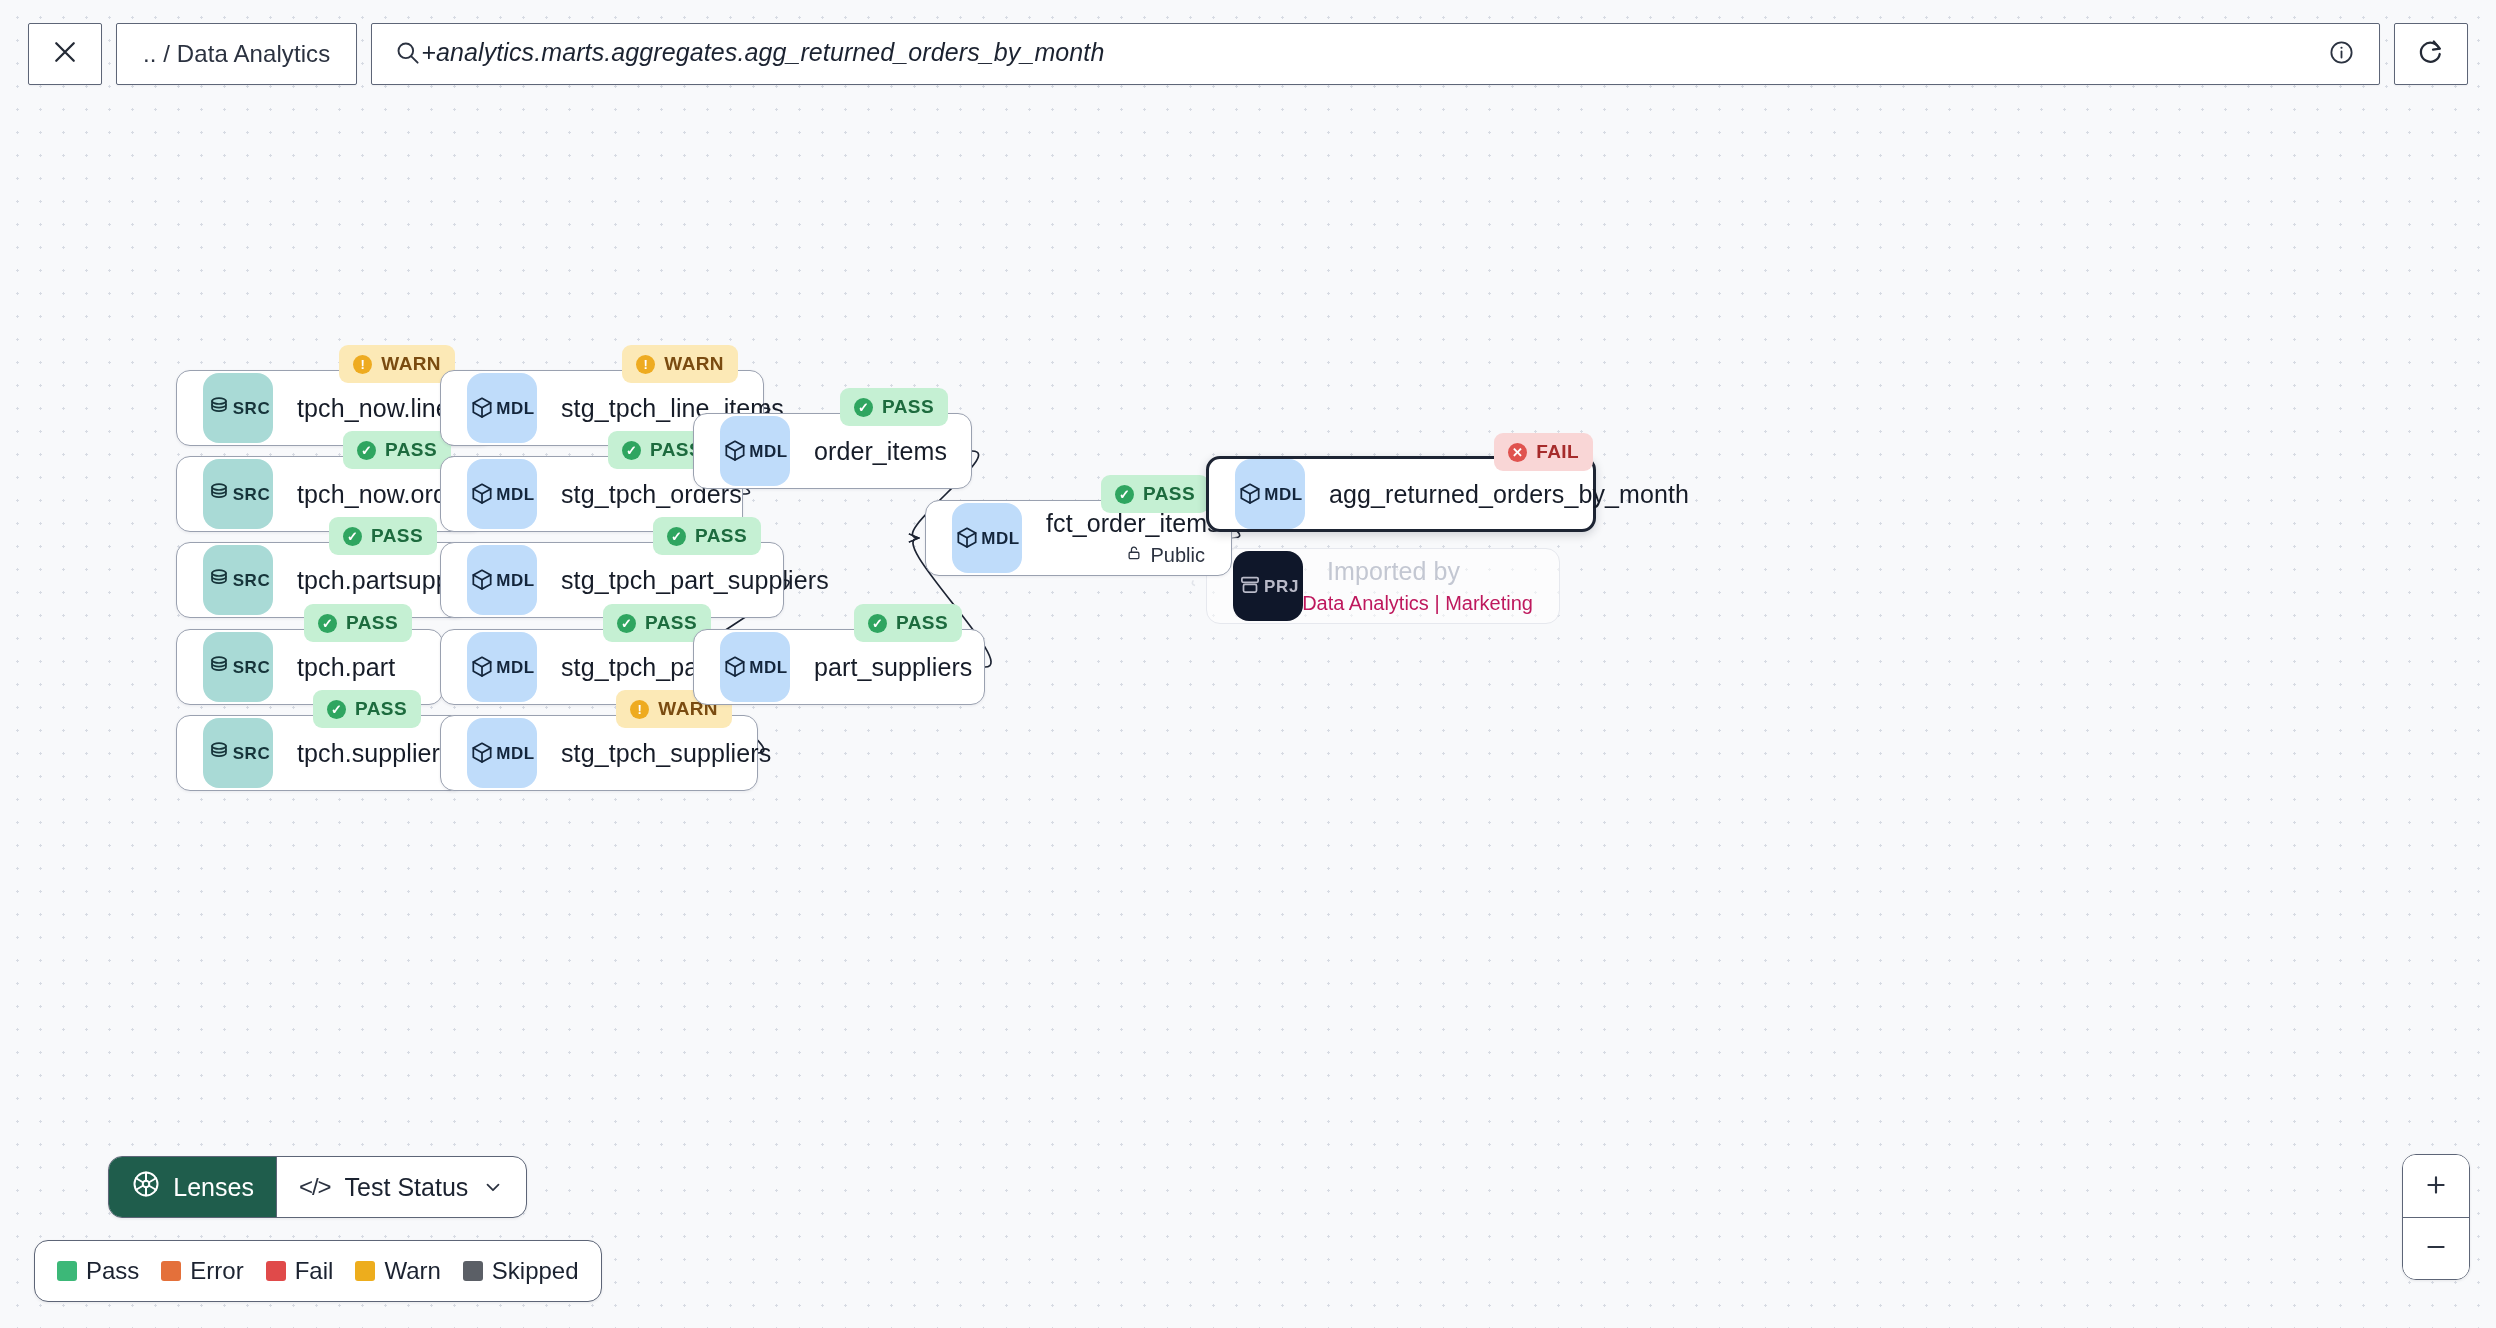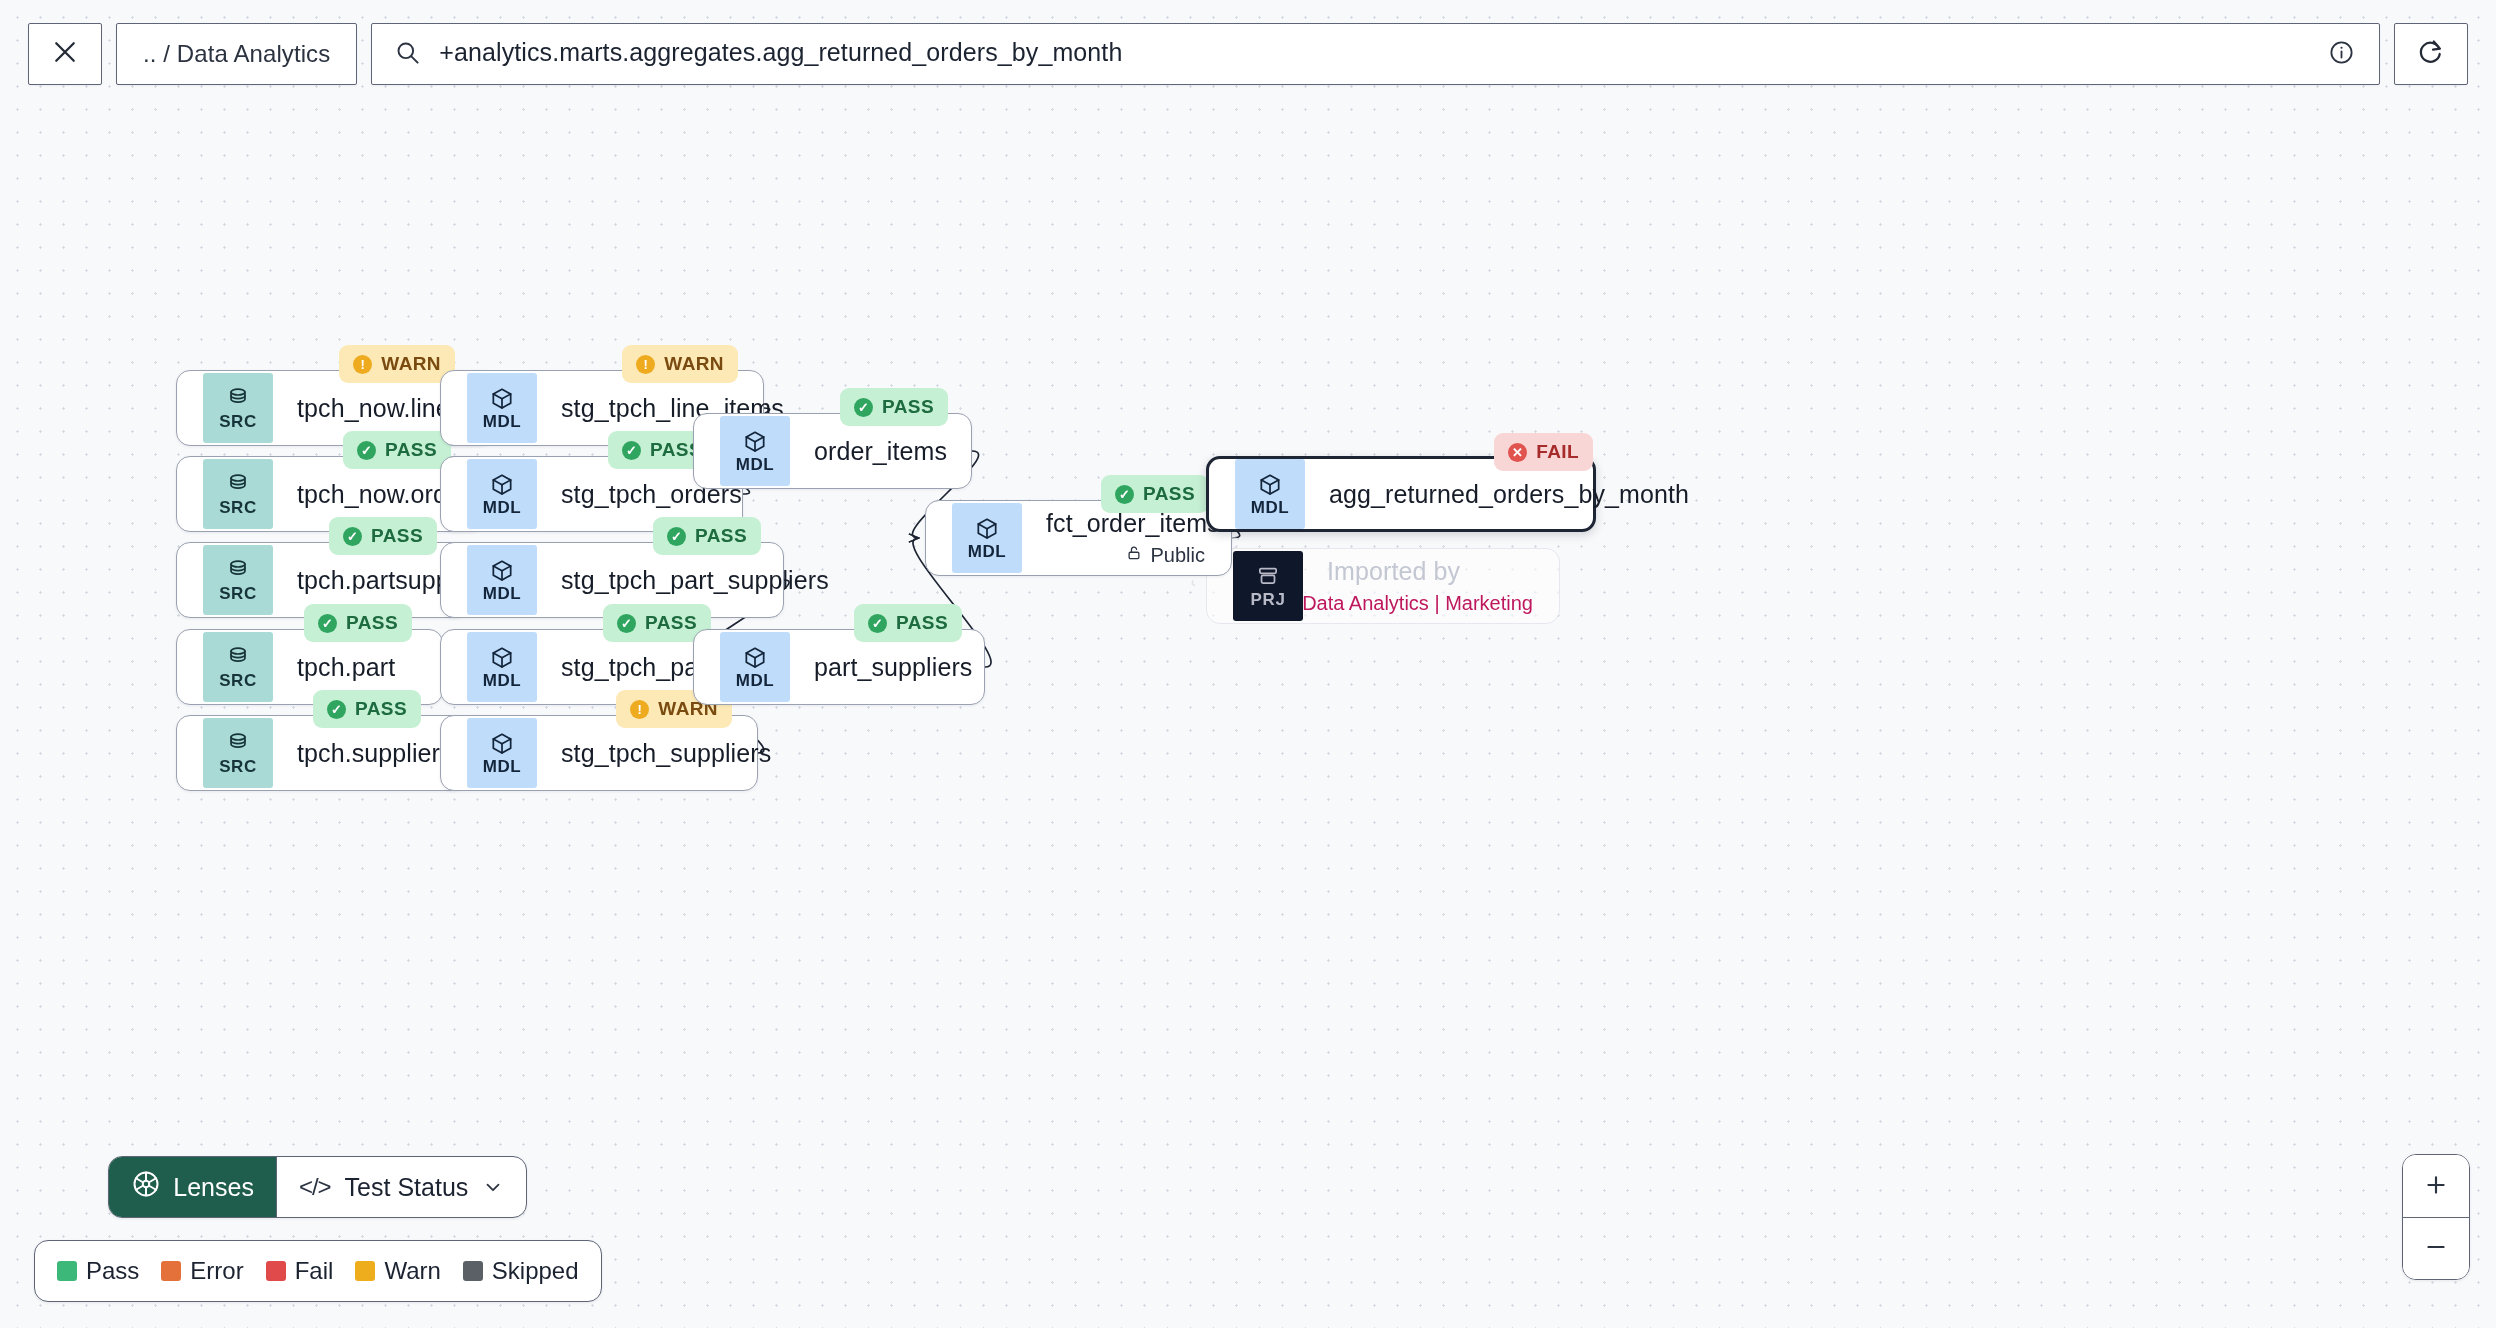--- a/index.html
+++ b/index.html
@@ -39,22 +39,22 @@
     padding: 0 26px;
     font-size: 24px;
     letter-spacing: .1px;
     color: #2b3240;
     white-space: nowrap;
   }
   .tb-search {
     flex: 1;
     display: flex; align-items: center;
     padding: 0 24px 4px 22px;
-    gap: 18px;
     min-width: 0;
+    font-style: italic;
   }
   .tb-search .s-icon { flex: 0 0 auto; display: flex; align-items: center; }
   .tb-search .s-icon svg { width: 27px; height: 27px; }
   .search-value {
     flex: 1;
     font-size: 25px;
     color: #1b2230;
     white-space: nowrap;
     overflow: hidden;
     text-overflow: ellipsis;
@@ -87,22 +87,22 @@
     z-index: 14;
   }
   .node.ghost {
     border: 1.4px solid #e6e8ee;
     box-shadow: none;
     background: rgba(255,255,255,.55);
     z-index: 8;
   }
   .badge-chip {
     width: 70px; height: 70px;
-    border-radius: 3px;
-    display: flex; flex-direction: column;
+    border-radius: 16px;
+    display: flex; flex-direction: row;
     align-items: center; justify-content: center;
     flex: 0 0 auto;
     gap: 1px;
   }
   .badge-chip.src { background: #a9dad6; color: #16343a; }
   .badge-chip.mdl { background: #bfdcfa; color: #13253b; }
   .badge-chip.prj { background: #0f172a; color: #b9bac8; align-items: center; }
   .badge-chip svg { width: 26px; height: 26px; display: block; }
   .badge-chip .bk {
     font-size: 17px; font-weight: 600; letter-spacing: .6px; line-height: 1;

